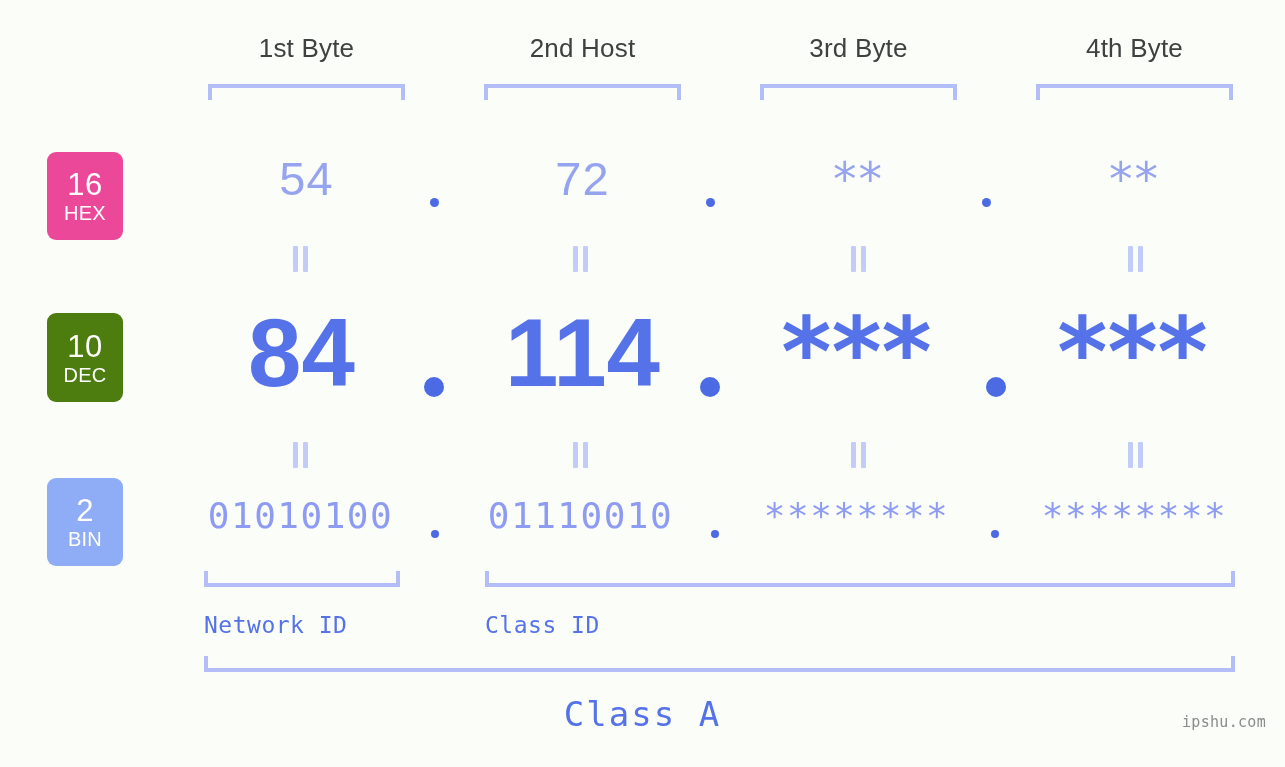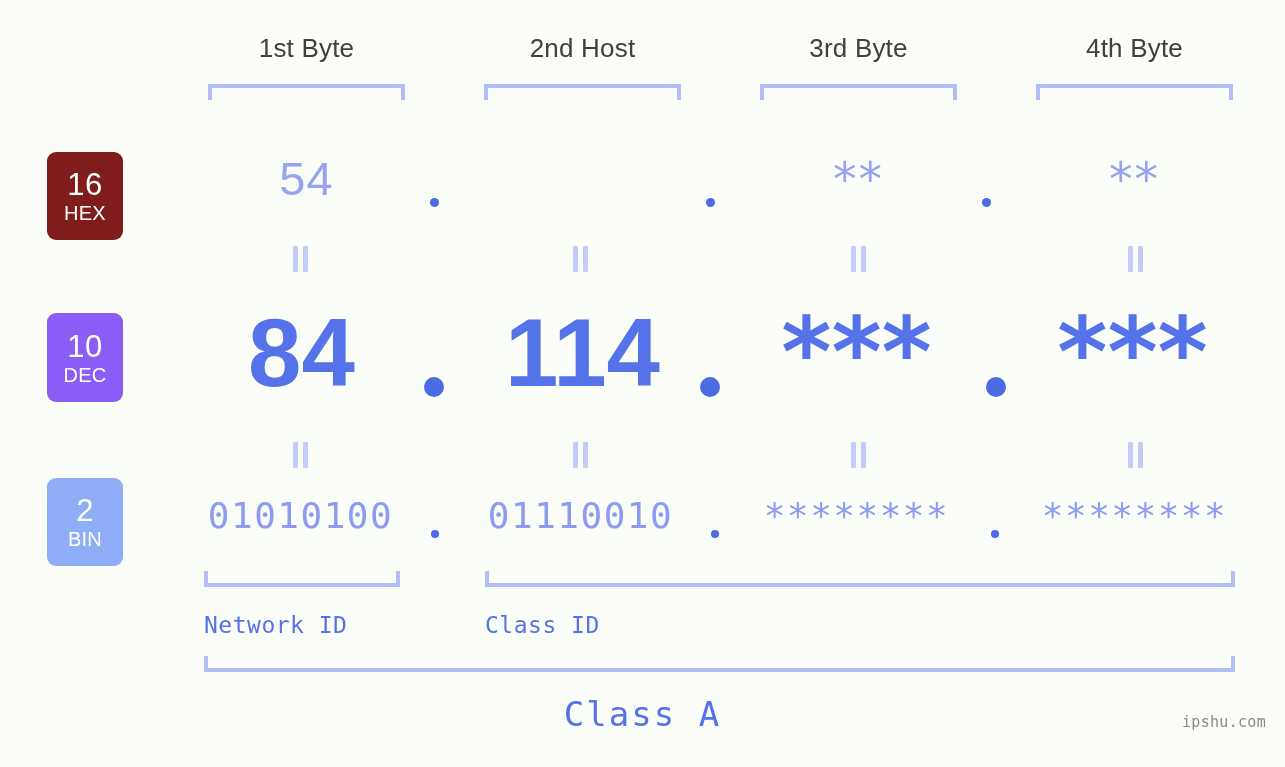--- a/index.html
+++ b/index.html
@@ -74,22 +74,22 @@
     font-size: 31px;
     font-weight: 400;
     letter-spacing: 0.5px;
   }
   .badge .unit {
     font-size: 20px;
     font-weight: 400;
     margin-top: 3px;
     letter-spacing: 0.3px;
   }
-  #badge-hex { top: 152px; height: 88px; background: #7f1d1d; }
-  #badge-dec { top: 313px; height: 89px; background: #8b5cf6; }
+  #badge-hex { top: 152px; height: 88px; background: #ec4899; }
+  #badge-dec { top: 313px; height: 89px; background: #4d7c0f; }
   #badge-bin { top: 478px; height: 88px; background: #8fadf6; }
 
   
   .val {
     position: absolute;
     text-align: center;
     white-space: nowrap;
     line-height: 1;
   }
 
@@ -222,20 +222,21 @@
     <div class="num">10</div>
     <div class="unit">DEC</div>
   </div>
   <div class="badge" id="badge-bin">
     <div class="num">2</div>
     <div class="unit">BIN</div>
   </div>
 
   <div class="val hex-val" style="left:208px; width:197px;">54</div>
   <div class="dot dot-hex" style="left:430px;"></div>
+  <div class="val hex-val" style="left:484px; width:197px;">72</div>
   <div class="dot dot-hex" style="left:706px;"></div>
   <div class="val hex-val stars" style="left:760px; width:197px;">**</div>
   <div class="dot dot-hex" style="left:982px;"></div>
   <div class="val hex-val stars" style="left:1036px; width:197px;">**</div>
 
   <div class="eq eq-hi" style="left:292px;">
       <span></span>
       <span></span>
     </div>
   <div class="eq eq-hi" style="left:572px;">

